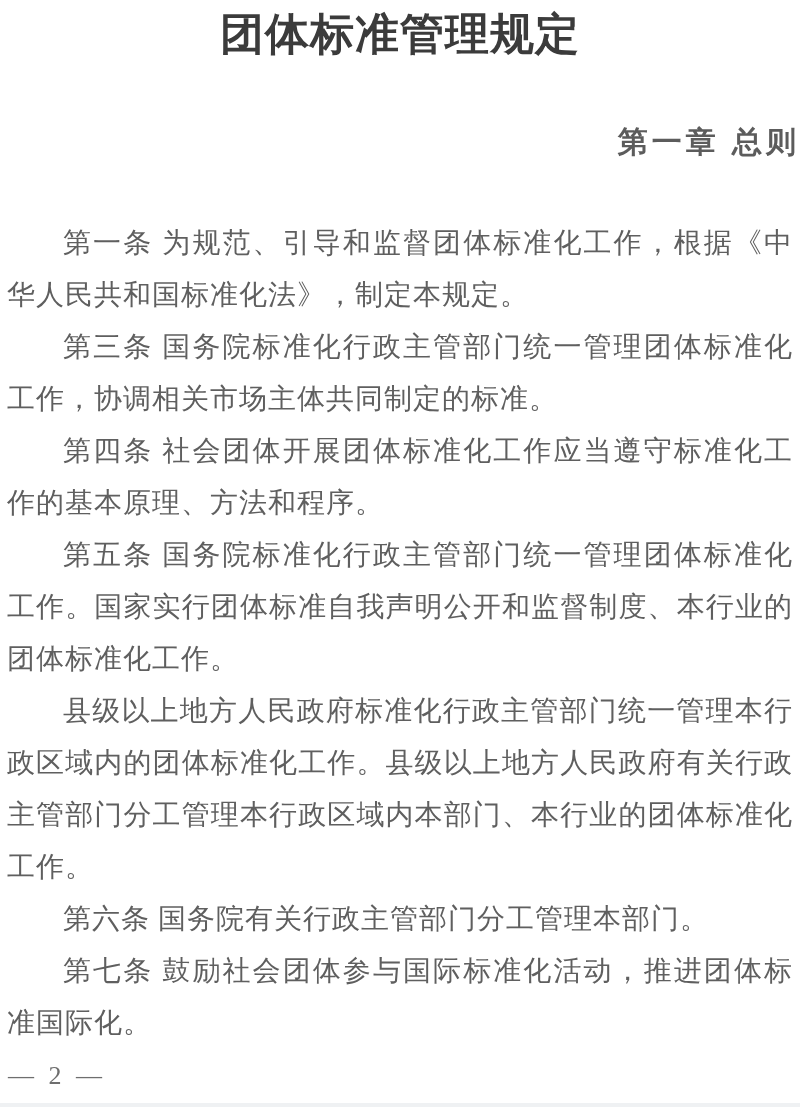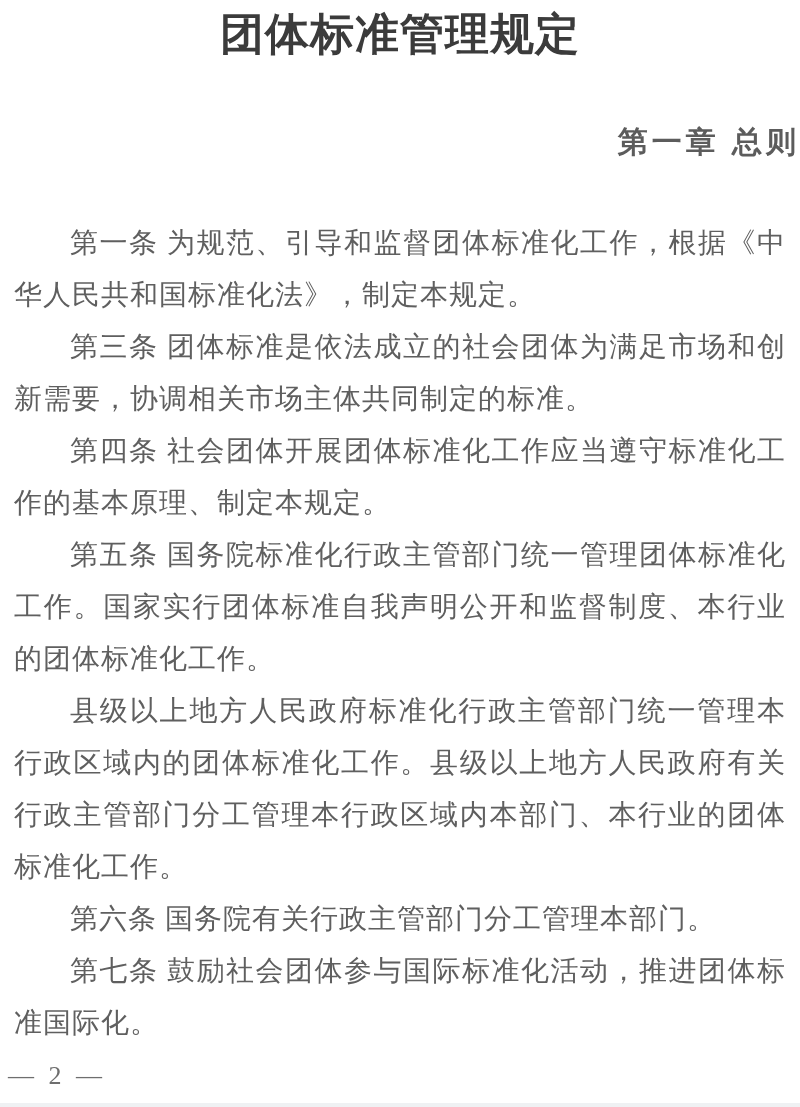--- a/index.html
+++ b/index.html
@@ -36,21 +36,21 @@
     text-align: right;
     font-size: 30px;
     line-height: 34px;
     font-weight: 600;
     color: #5c5c5c;
     letter-spacing: 4px;
     font-family: "Liberation Sans", "DejaVu Sans", sans-serif;
   }
   .doc-body {
     margin-top: 58px;
-    padding: 0 14px;
+    padding: 0 7px;
     color: #5f5f5f;
   }
   .doc-body p {
     margin: 0;
     font-size: 28px;
     line-height: 52px;
     text-indent: 2em;
     text-align: justify;
     text-justify: inter-ideograph;
     letter-spacing: 1px;
@@ -78,22 +78,22 @@
 <body>
 
 <div class="page">
 
   <h1 class="doc-title">团体标准管理规定</h1>
 
   <h2 class="chapter-heading">第一章 总则</h2>
 
   <div class="doc-body">
     <p>第一条 为规范、引导和监督团体标准化工作，根据《中华人民共和国标准化法》，制定本规定。</p>
-    <p>第三条 团体标准是依法成立的社会团体为满足市场和创新需要，协调相关市场主体共同制定的标准。</p>
-    <p>第四条 社会团体开展团体标准化工作应当遵守标准化工作的基本原理、制定本规定。</p>
+    <p>第三条 国务院标准化行政主管部门统一管理团体标准化工作，协调相关市场主体共同制定的标准。</p>
+    <p>第四条 社会团体开展团体标准化工作应当遵守标准化工作的基本原理、方法和程序。</p>
     <p>第五条 国务院标准化行政主管部门统一管理团体标准化工作。国家实行团体标准自我声明公开和监督制度、本行业的团体标准化工作。</p>
     <p>县级以上地方人民政府标准化行政主管部门统一管理本行政区域内的团体标准化工作。县级以上地方人民政府有关行政主管部门分工管理本行政区域内本部门、本行业的团体标准化工作。</p>
     <p>第六条 国务院有关行政主管部门分工管理本部门。</p>
     <p>第七条 鼓励社会团体参与国际标准化活动，推进团体标准国际化。</p>
   </div>
 
   <div class="page-footer">— 2 —</div>
 
   <div class="scan-edge"></div>
 

